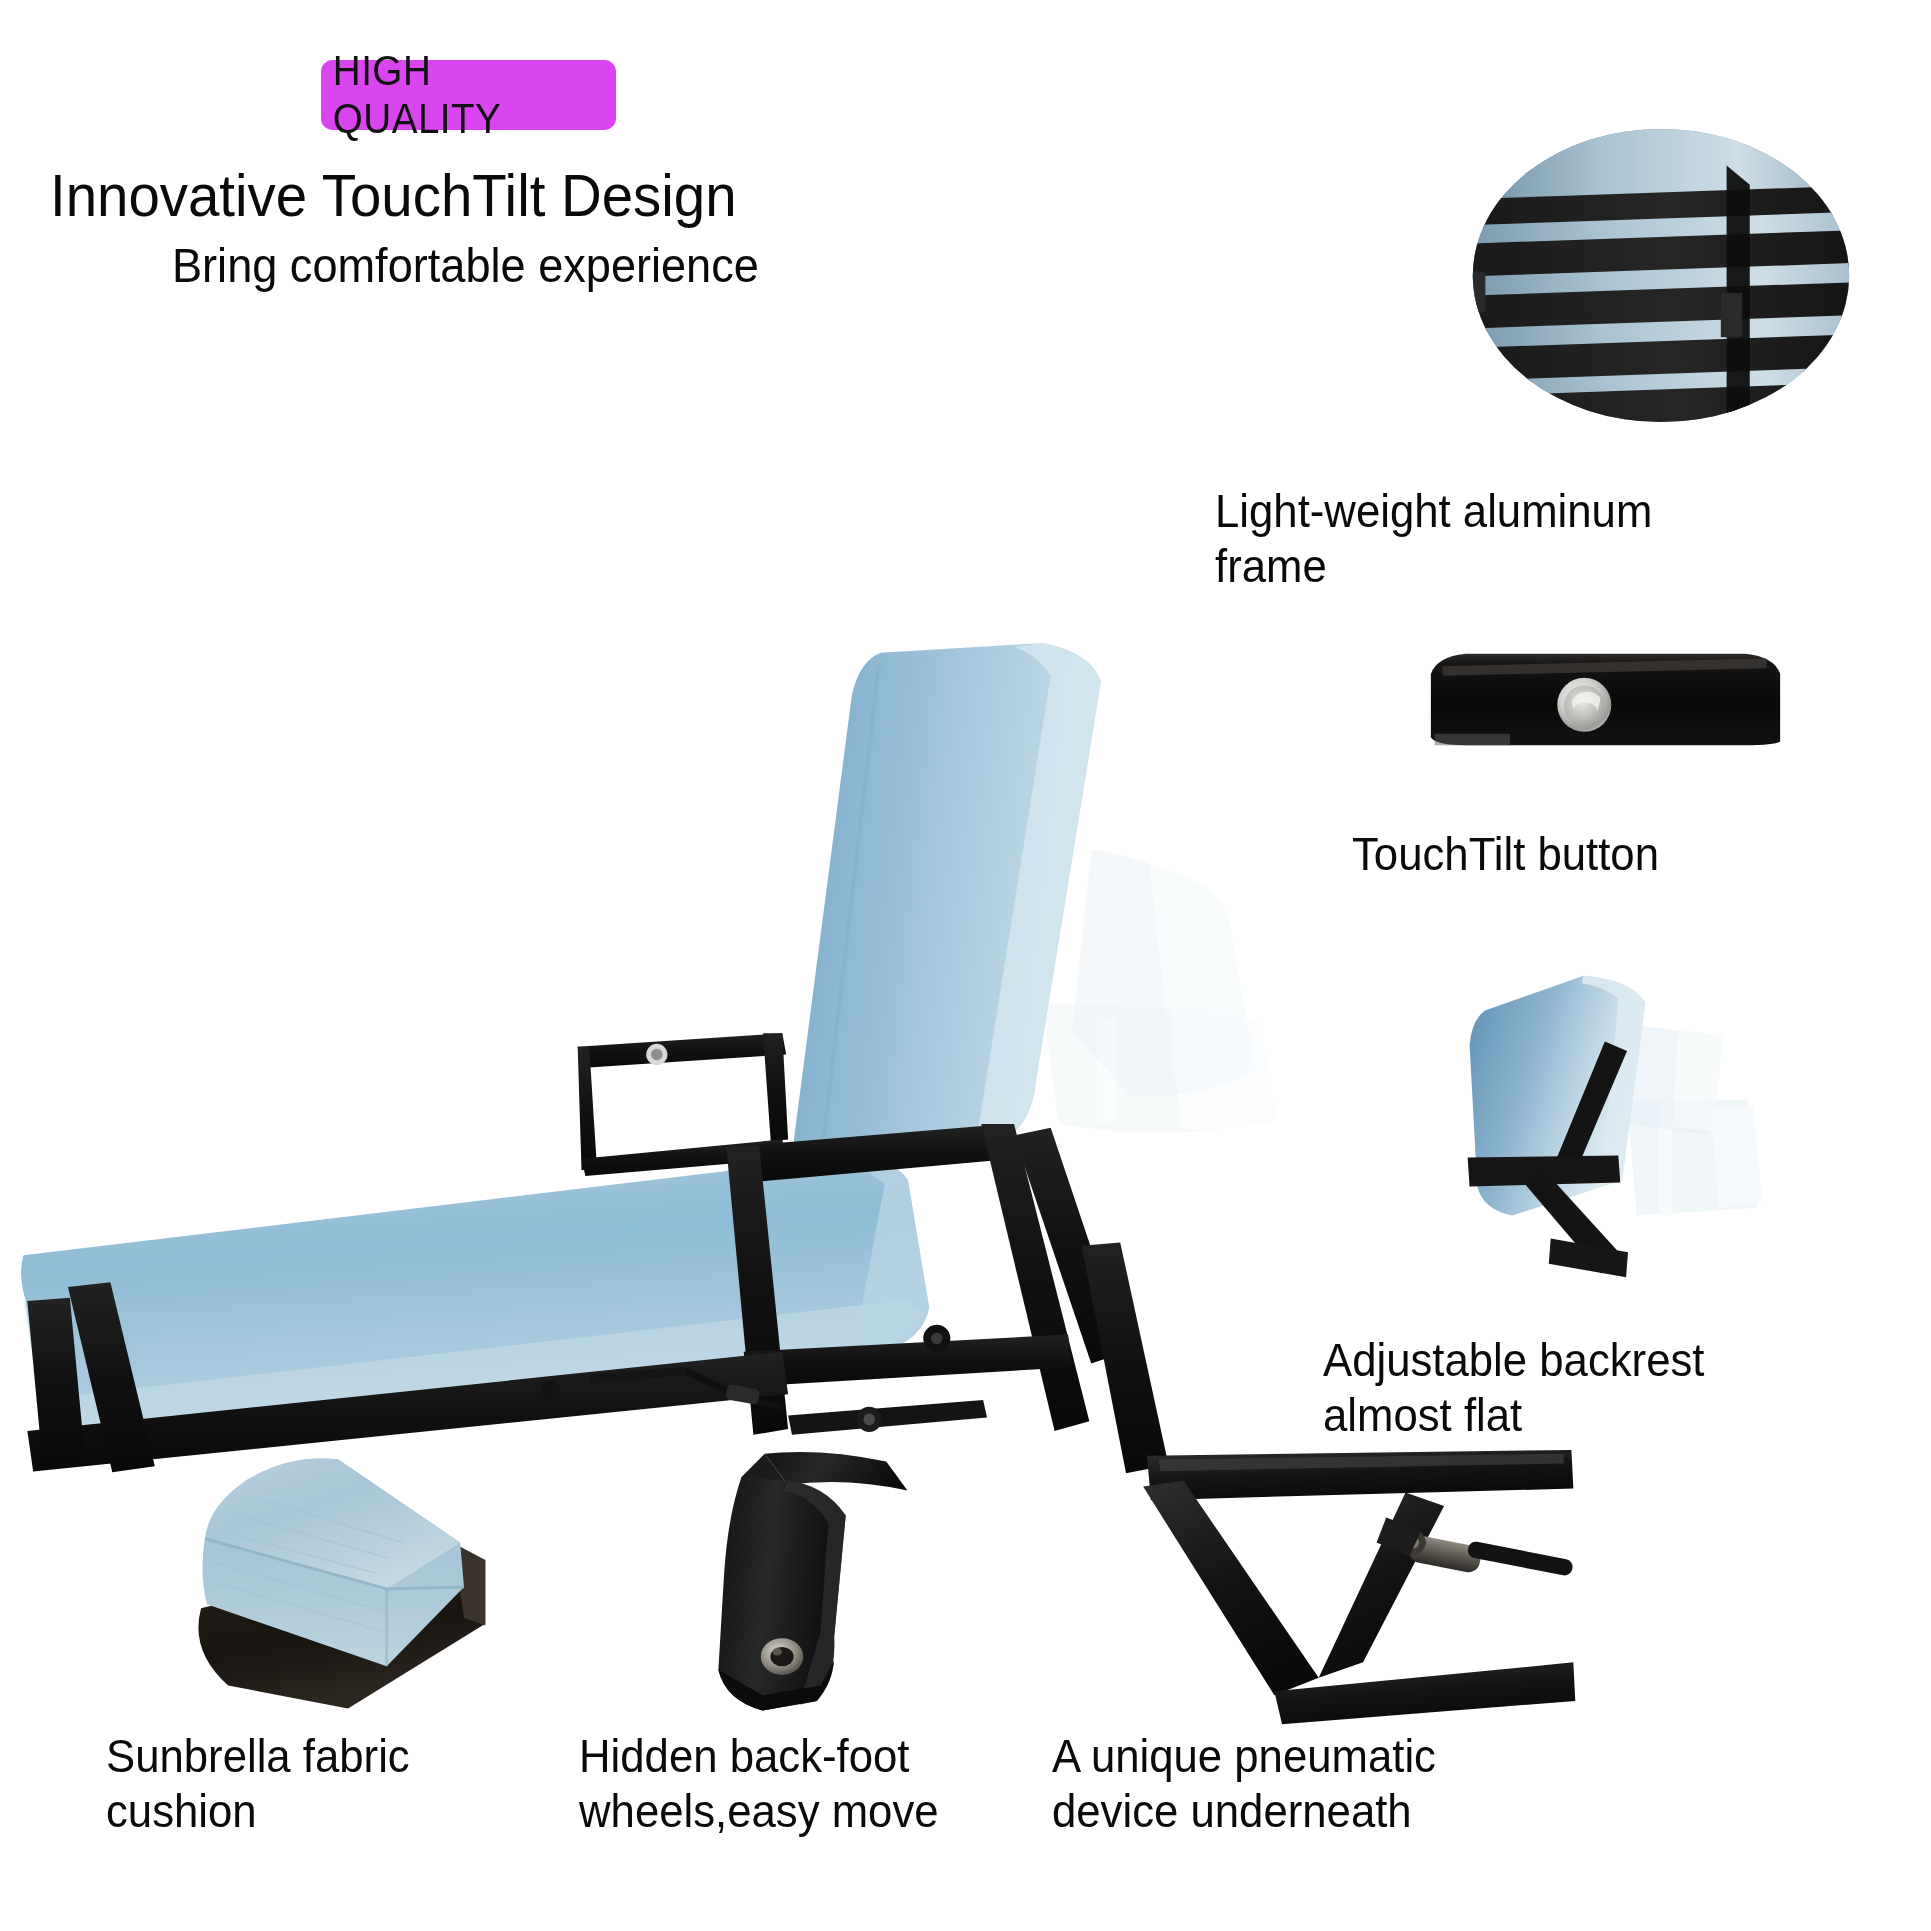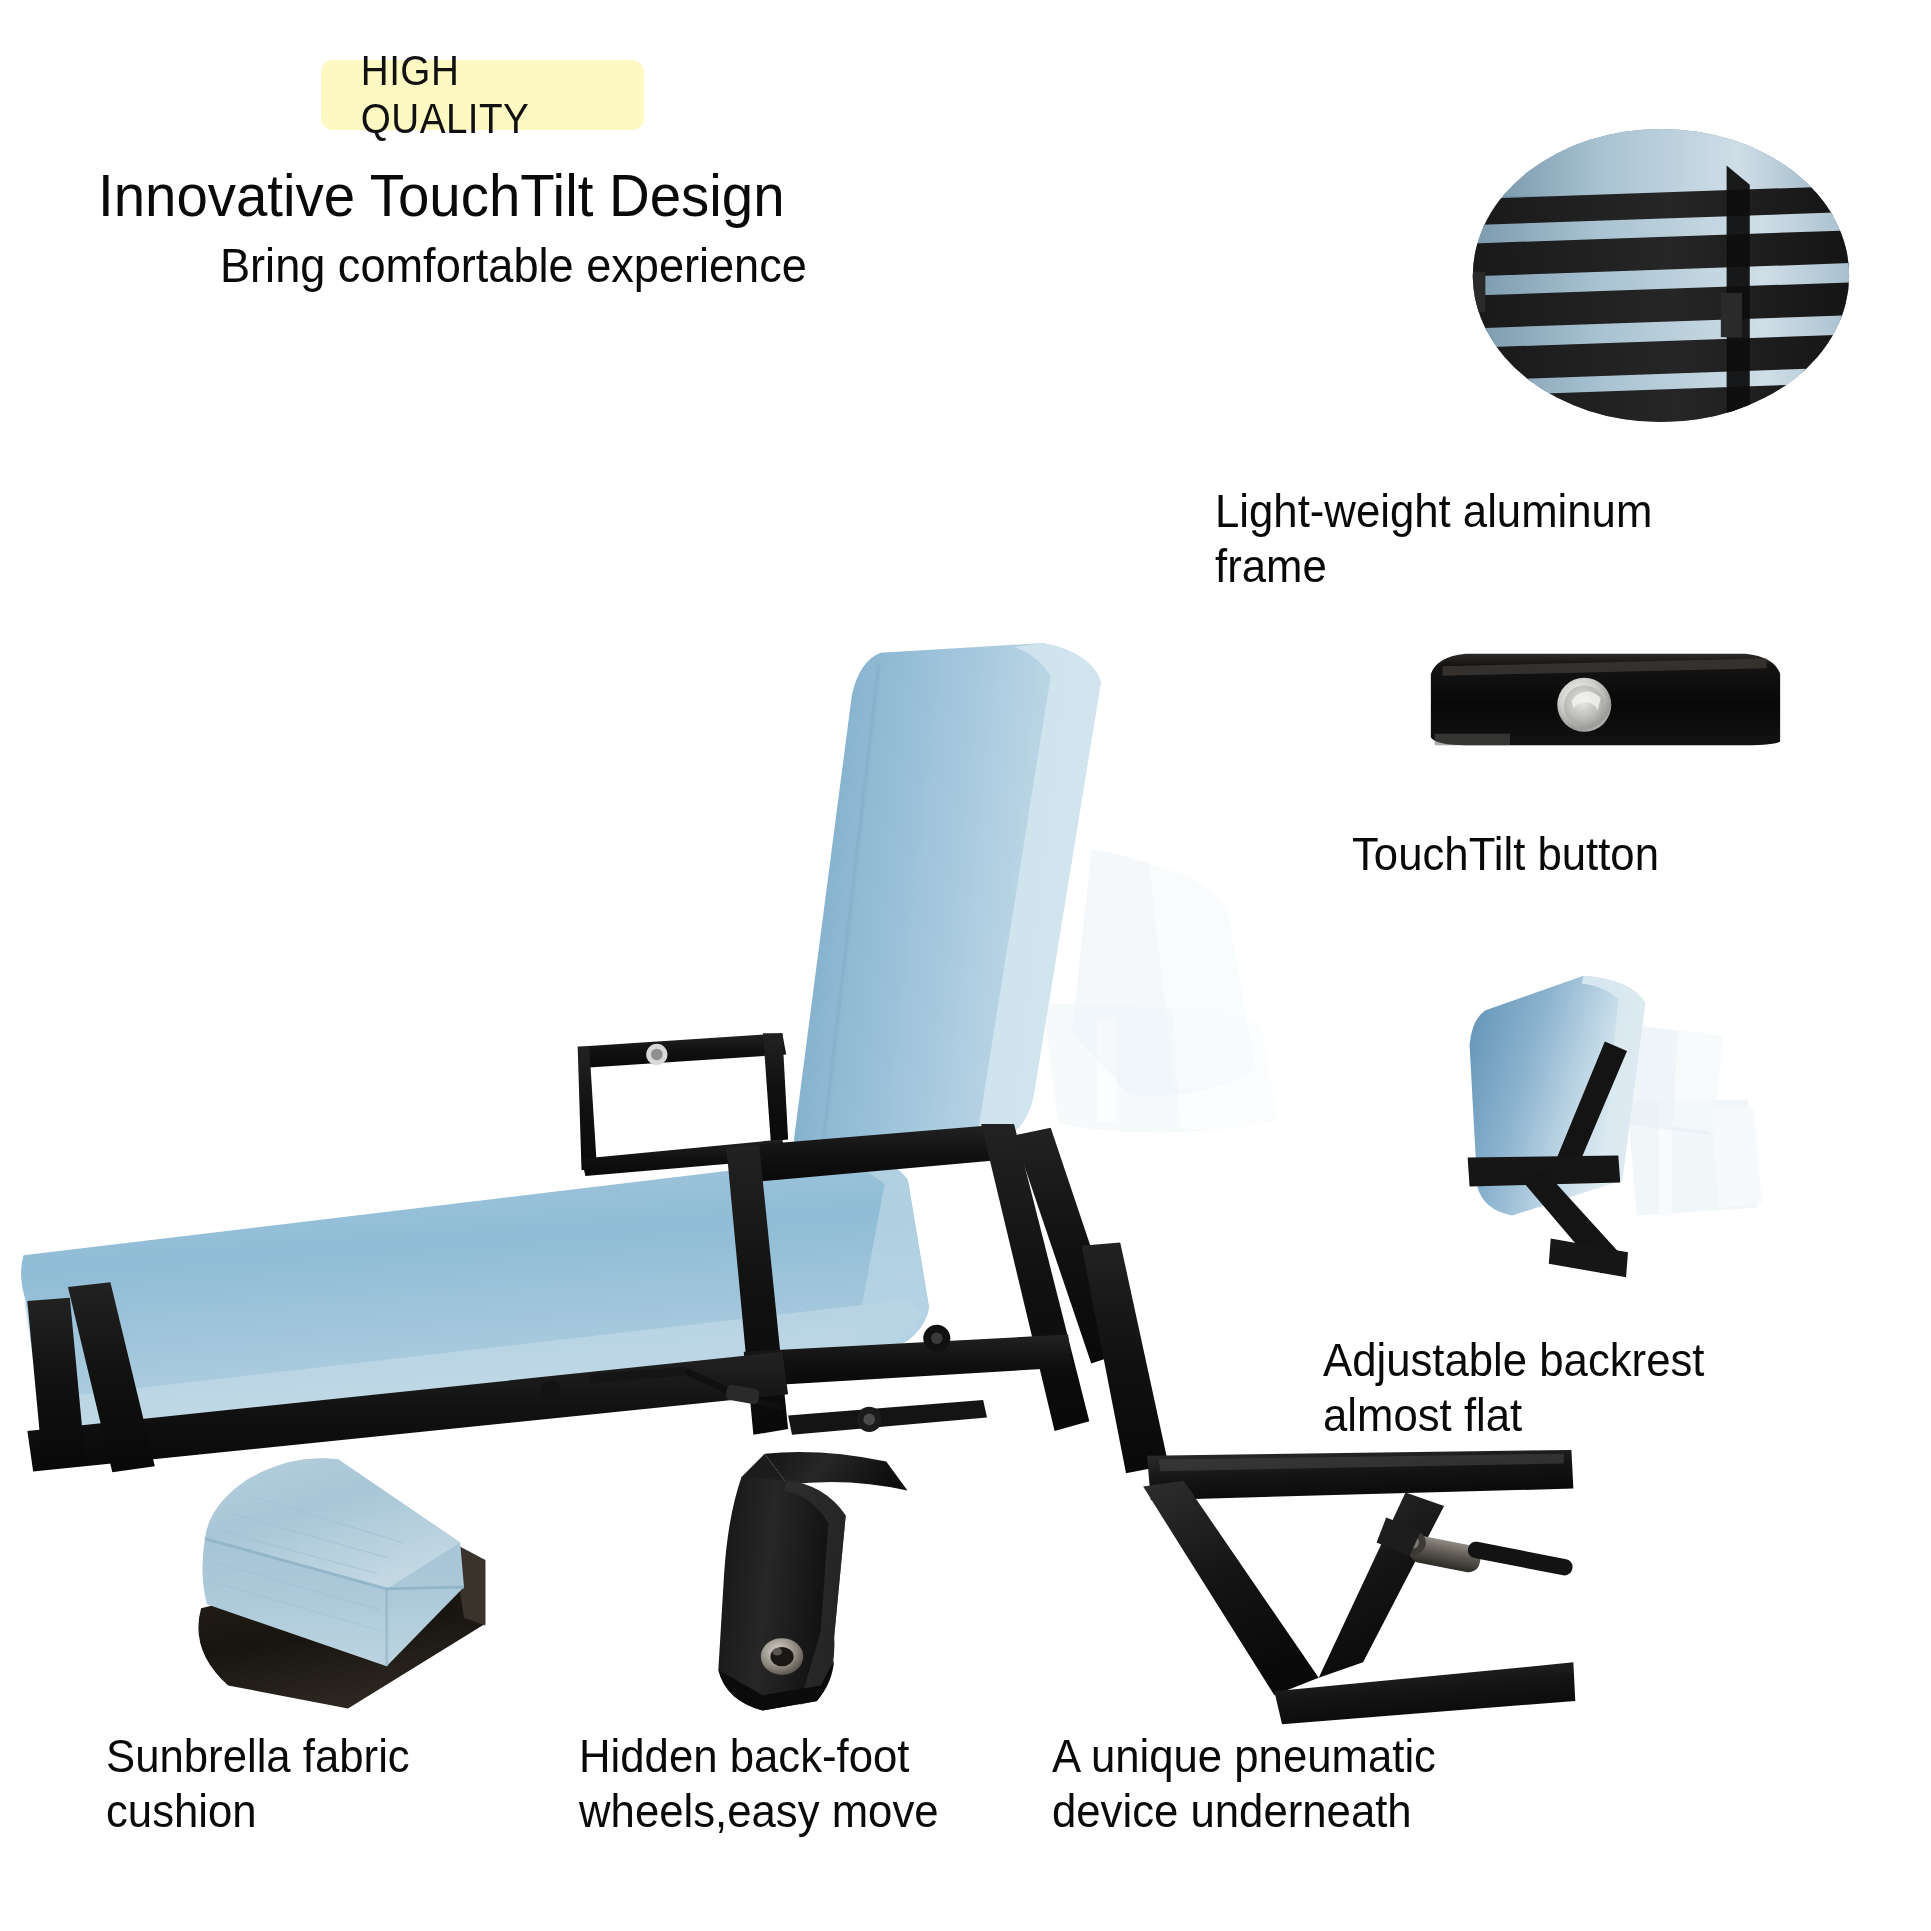--- a/index.html
+++ b/index.html
@@ -21,43 +21,41 @@
     background: #ffffff;
   }
 
   
   #quality-badge {
     position: absolute;
     left: 321px;
     top: 60px;
     width: 295px;
     height: 70px;
-    background: #fef9c3;
+    background: #d946ef;
     border-radius: 11.6px;
     display: flex;
     align-items: center;
     justify-content: center;
-    padding-left: 28px;
   }
   #quality-badge-label {
     font-size: 42px;
     font-weight: 400;
     letter-spacing: 0.5px;
     color: #111111;
     font-stretch: condensed;
     transform: scaleX(0.92);
   }
 
   
   #headline {
     position: absolute;
     left: 50px;
     top: 164px;
     width: 792px;
-    margin-left: 48px;
   }
   #headline-title {
     font-size: 60px;
     line-height: 1.05;
     font-weight: 400;
     color: #0a0a0a;
     white-space: nowrap;
     transform: scaleX(0.94);
     transform-origin: left center;
   }

